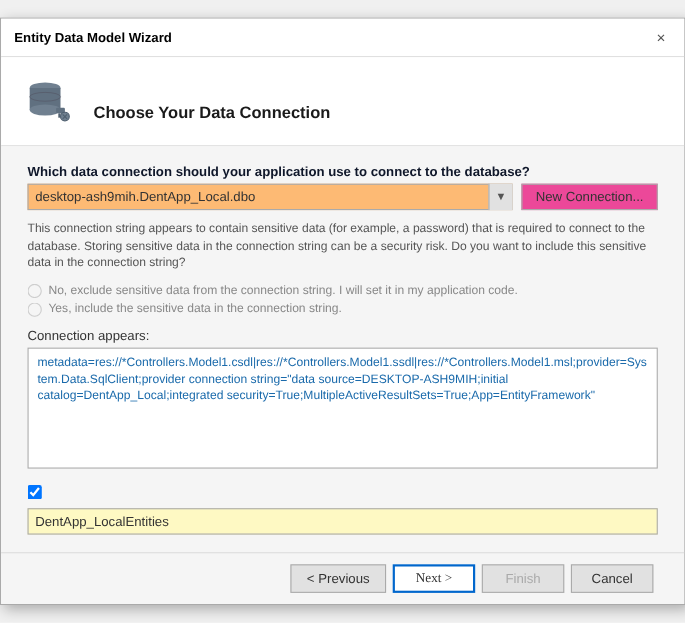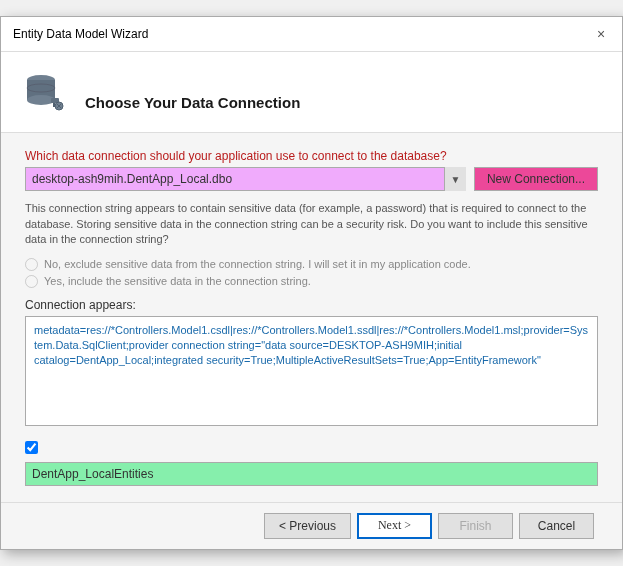--- a/index.html
+++ b/index.html
@@ -23,20 +23,21 @@
       border-bottom: 1px solid #ddd;
       padding: 8px 12px;
       display: flex;
       align-items: center;
       justify-content: space-between;
     }
     .title-bar-left {
       display: flex;
       align-items: center;
       gap: 6px;
+      font-weight: bold;
     }
     .close-btn {
       width: 18px;
       height: 18px;
       cursor: pointer;
       display: flex;
       align-items: center;
       justify-content: center;
       font-size: 14px;
       color: #555;
@@ -66,23 +67,23 @@
       color: #1a1a1a;
       margin-top: 20px;
     }
 
     .content {
       padding: 16px 24px;
       background: #f5f5f5;
     }
     .question-label {
       font-size: 12px;
-      color: #b91c1c;
+      color: #0f172a;
       margin-bottom: 4px;
-      font-weight: normal;
+      font-weight: bold;
     }
     .connection-row {
       display: flex;
       gap: 8px;
       align-items: center;
       margin-bottom: 10px;
     }
     .connection-dropdown {
       flex: 1;
       height: 24px;
@@ -98,21 +99,21 @@
     .dropdown-wrapper {
       flex: 1;
       position: relative;
       display: flex;
       align-items: center;
     }
     .dropdown-wrapper select {
       width: 100%;
       height: 24px;
       border: 1px solid #aaa;
-      background: #f0abfc;
+      background: #fdba74;
       padding: 2px 24px 2px 6px;
       font-size: 12px;
       color: #333;
       appearance: none;
       -webkit-appearance: none;
     }
     .dropdown-arrow {
       position: absolute;
       right: 0;
       top: 0;
@@ -194,21 +195,21 @@
       margin: 0;
     }
     .checkbox-row label {
       font-size: 12px;
       color: #333;
     }
     .web-config-input {
       width: 100%;
       height: 24px;
       border: 1px solid #aaa;
-      background: #86efac;
+      background: #fef9c3;
       padding: 2px 6px;
       font-size: 12px;
       color: #333;
     }
 
     .footer {
       background: #f5f5f5;
       border-top: 1px solid #ddd;
       padding: 10px 28px;
       display: flex;

